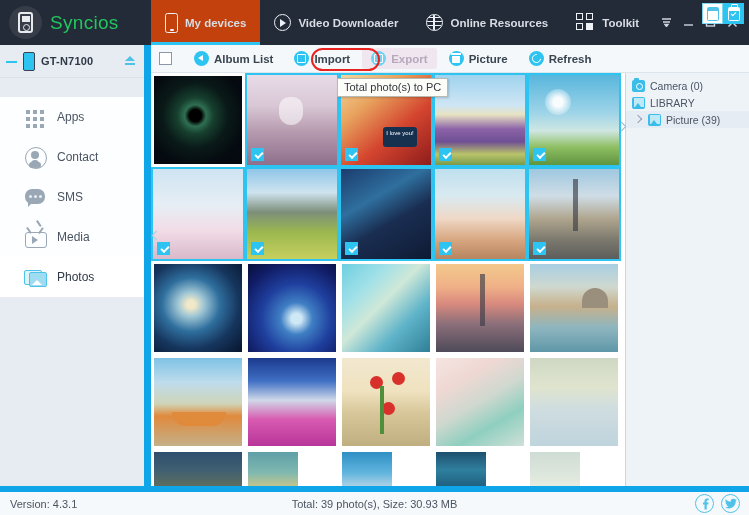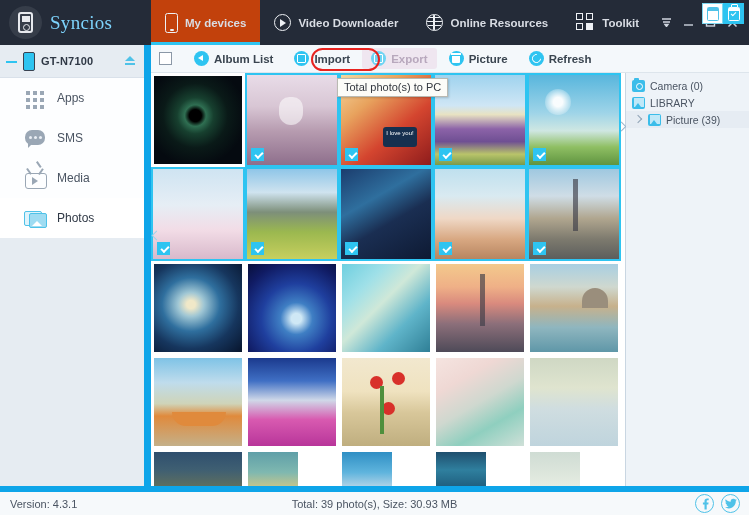--- a/index.html
+++ b/index.html
@@ -32,21 +32,21 @@
   }
   .brand-logo .dev::before {
     content: ""; position: absolute; left: 1.5px; top: 1.5px;
     width: 8px; height: 6px; background: #e8eaee;
   }
   .brand-logo .dev::after {
     content: ""; position: absolute; left: 3px; top: 10px;
     width: 5px; height: 5px; border: 1.5px solid #e8eaee; border-radius: 50%;
   }
   .brand-name {
-    color: #7dd3fc; font-size: 19px; letter-spacing: .3px; font-weight: 400; font-family: Liberation Serif, serif;
+    color: #22c55e; font-size: 19px; letter-spacing: .3px; font-weight: 400;
   }
 
   .nav { display: flex; align-items: stretch; height: 45px; }
   .nav-item {
     display: flex; align-items: center; gap: 7px;
     padding: 0 14px; height: 45px; position: relative;
     color: #d9dde4; font-size: 11.5px; font-weight: bold;
     cursor: default; white-space: nowrap;
   }
   .nav-item.active { background: #c2410c; }
@@ -130,21 +130,21 @@
   .eject-ico::before {
     content: ""; position: absolute; left: 1px; top: 1px;
     border-left: 5px solid transparent; border-right: 5px solid transparent;
     border-bottom: 5px solid #4fc2e8;
   }
   .eject-ico::after {
     content: ""; position: absolute; left: 1px; top: 8px; width: 10px; height: 2px;
     background: #4fc2e8;
   }
 
-  .side-list { background: #15803d; }
+  .side-list { background: #15803d; margin-top: 19px; }
   .side-item {
     height: 40px; display: flex; align-items: center; gap: 11px;
     padding-left: 24px; cursor: default; position: relative;
     background: #fdfeff;
   }
   .side-item.active { background: #ffffff; }
   .side-item.active::before {
     content: ""; position: absolute; left: 0; top: 0; bottom: 0; width: 3px;
     background: transparent;
   }
@@ -519,20 +519,24 @@
             <i></i>
             <i></i>
             <i></i>
             <i></i>
             <i></i>
             <i></i>
             <i></i>
             <i></i>
         </span>
         <span class="side-label">Apps</span>
+      </div>
+      <div class="side-item">
+        <span class="sicon contact"></span>
+        <span class="side-label">Contact</span>
       </div>
       <div class="side-item">
         <span class="sicon sms">
             <b></b>
           </span>
         <span class="side-label">SMS</span>
       </div>
       <div class="side-item">
         <span class="sicon media">
             <b></b>

